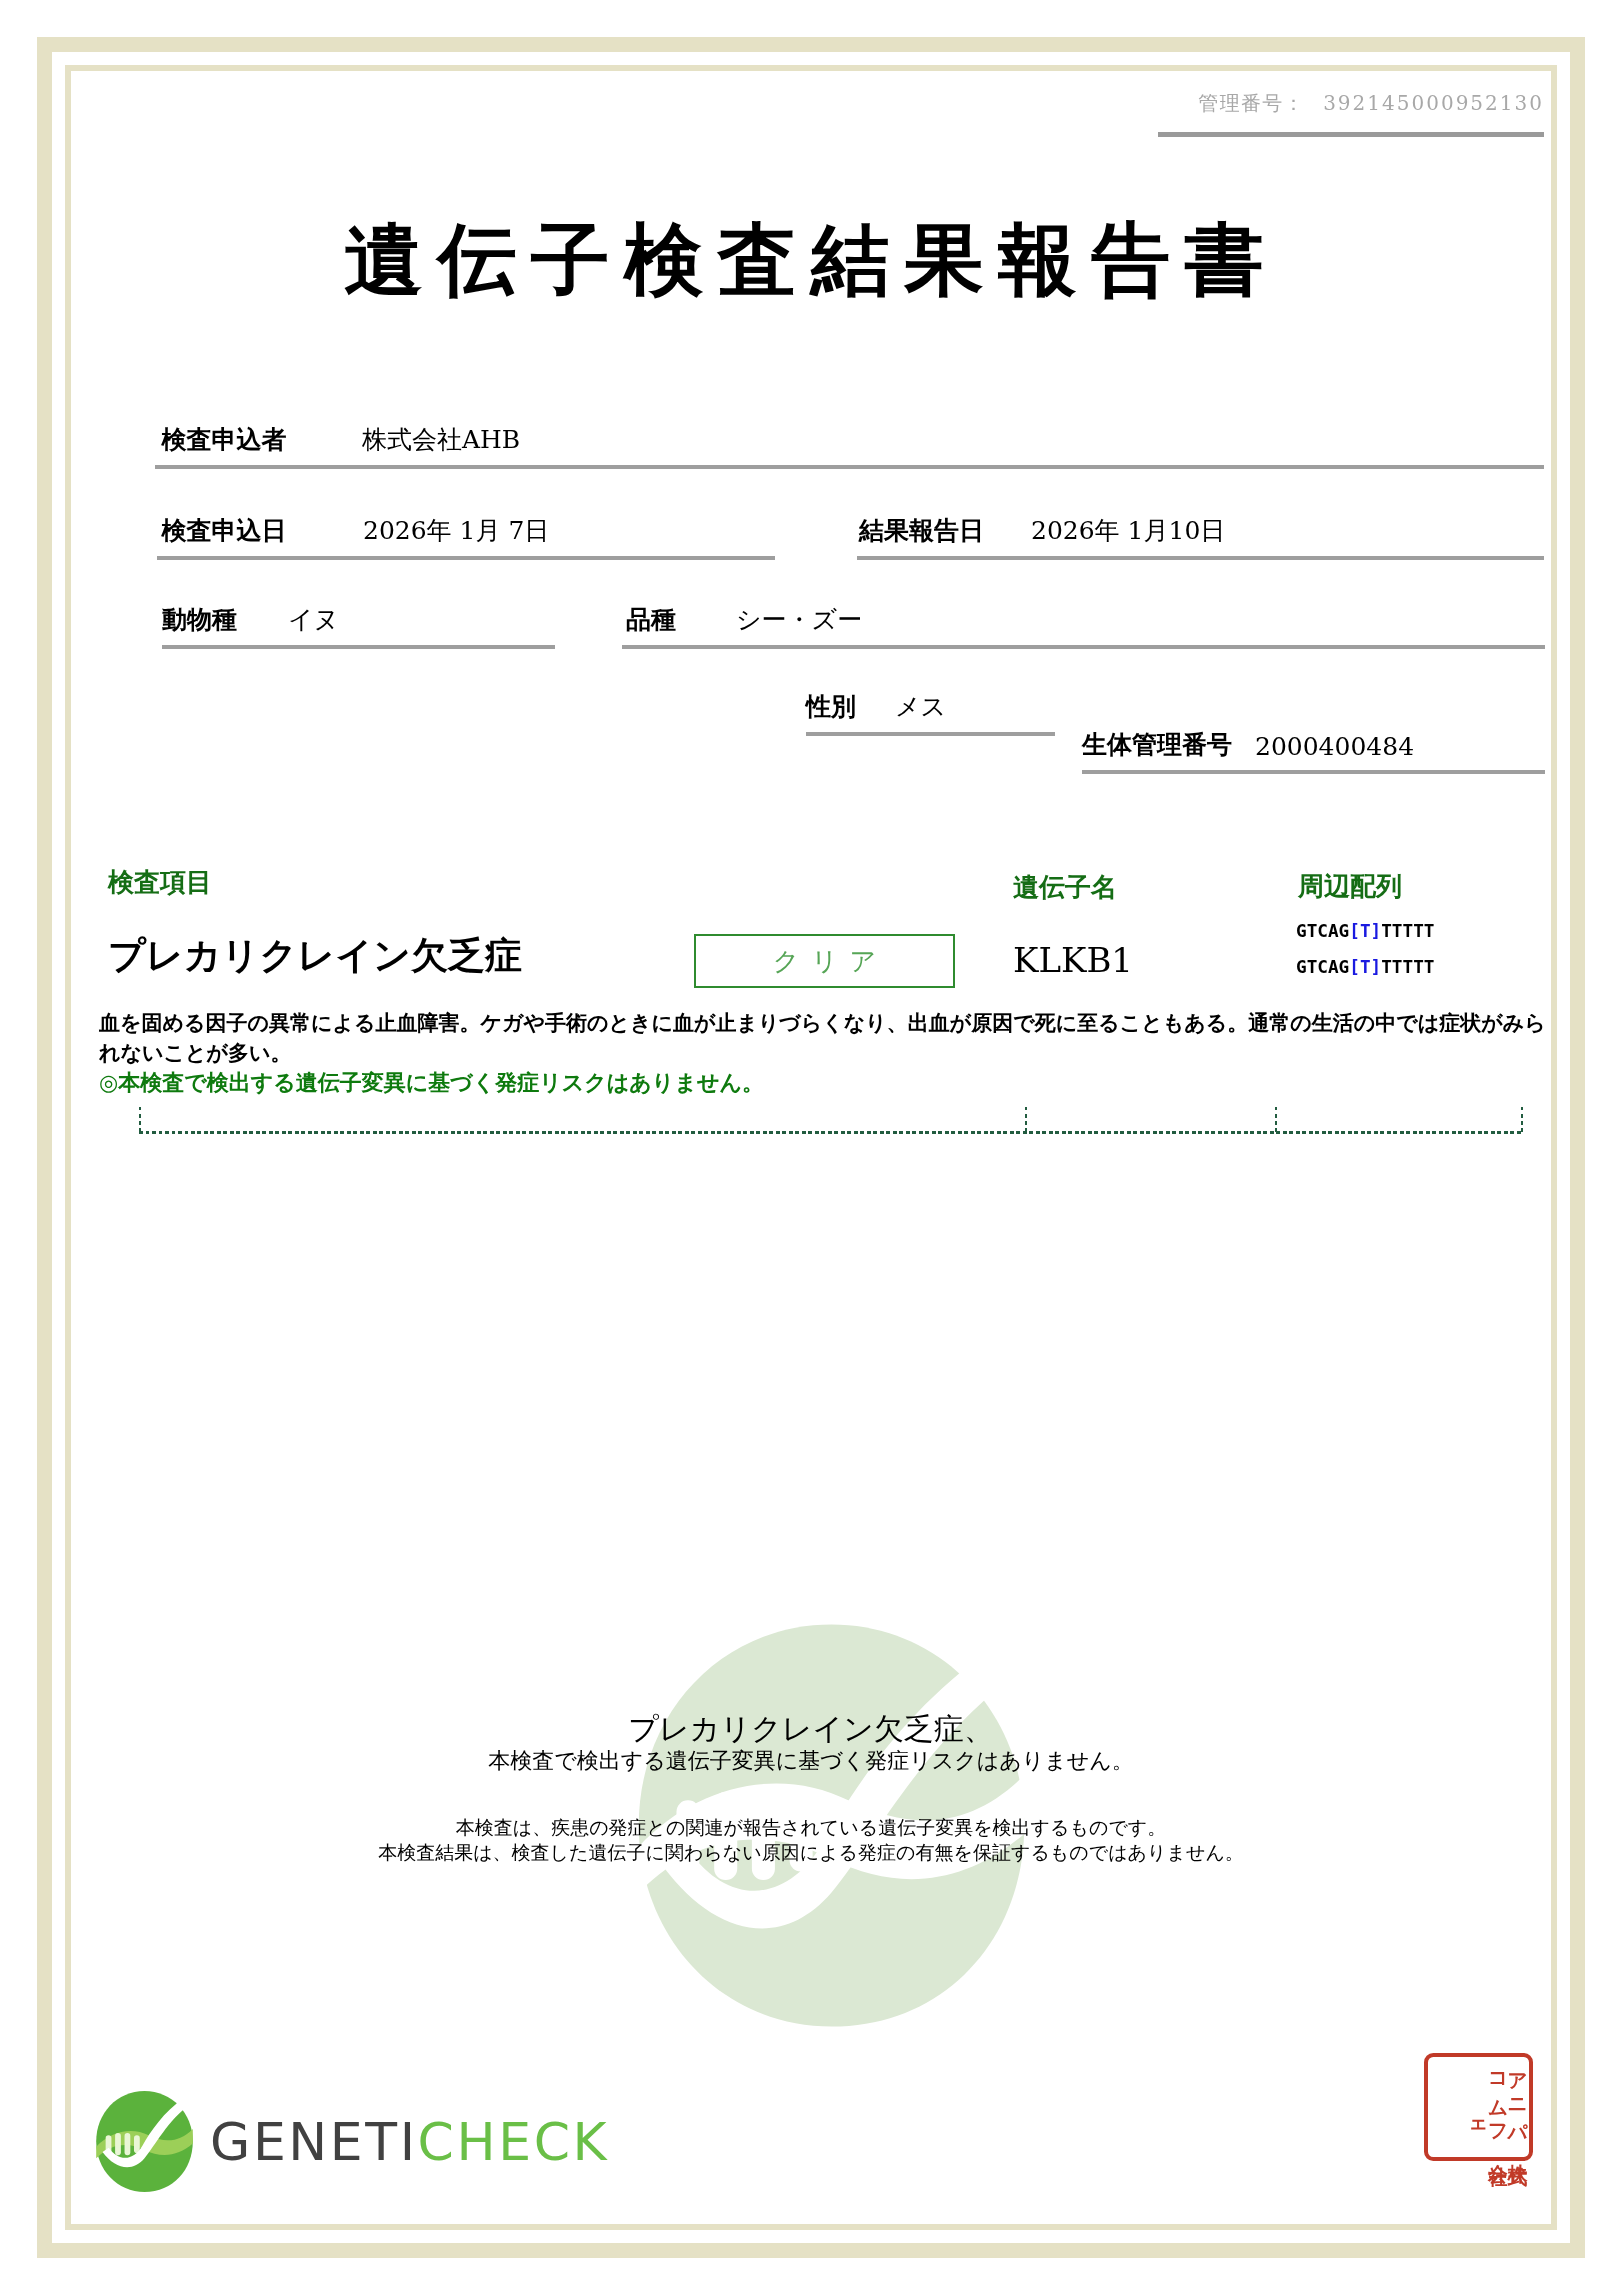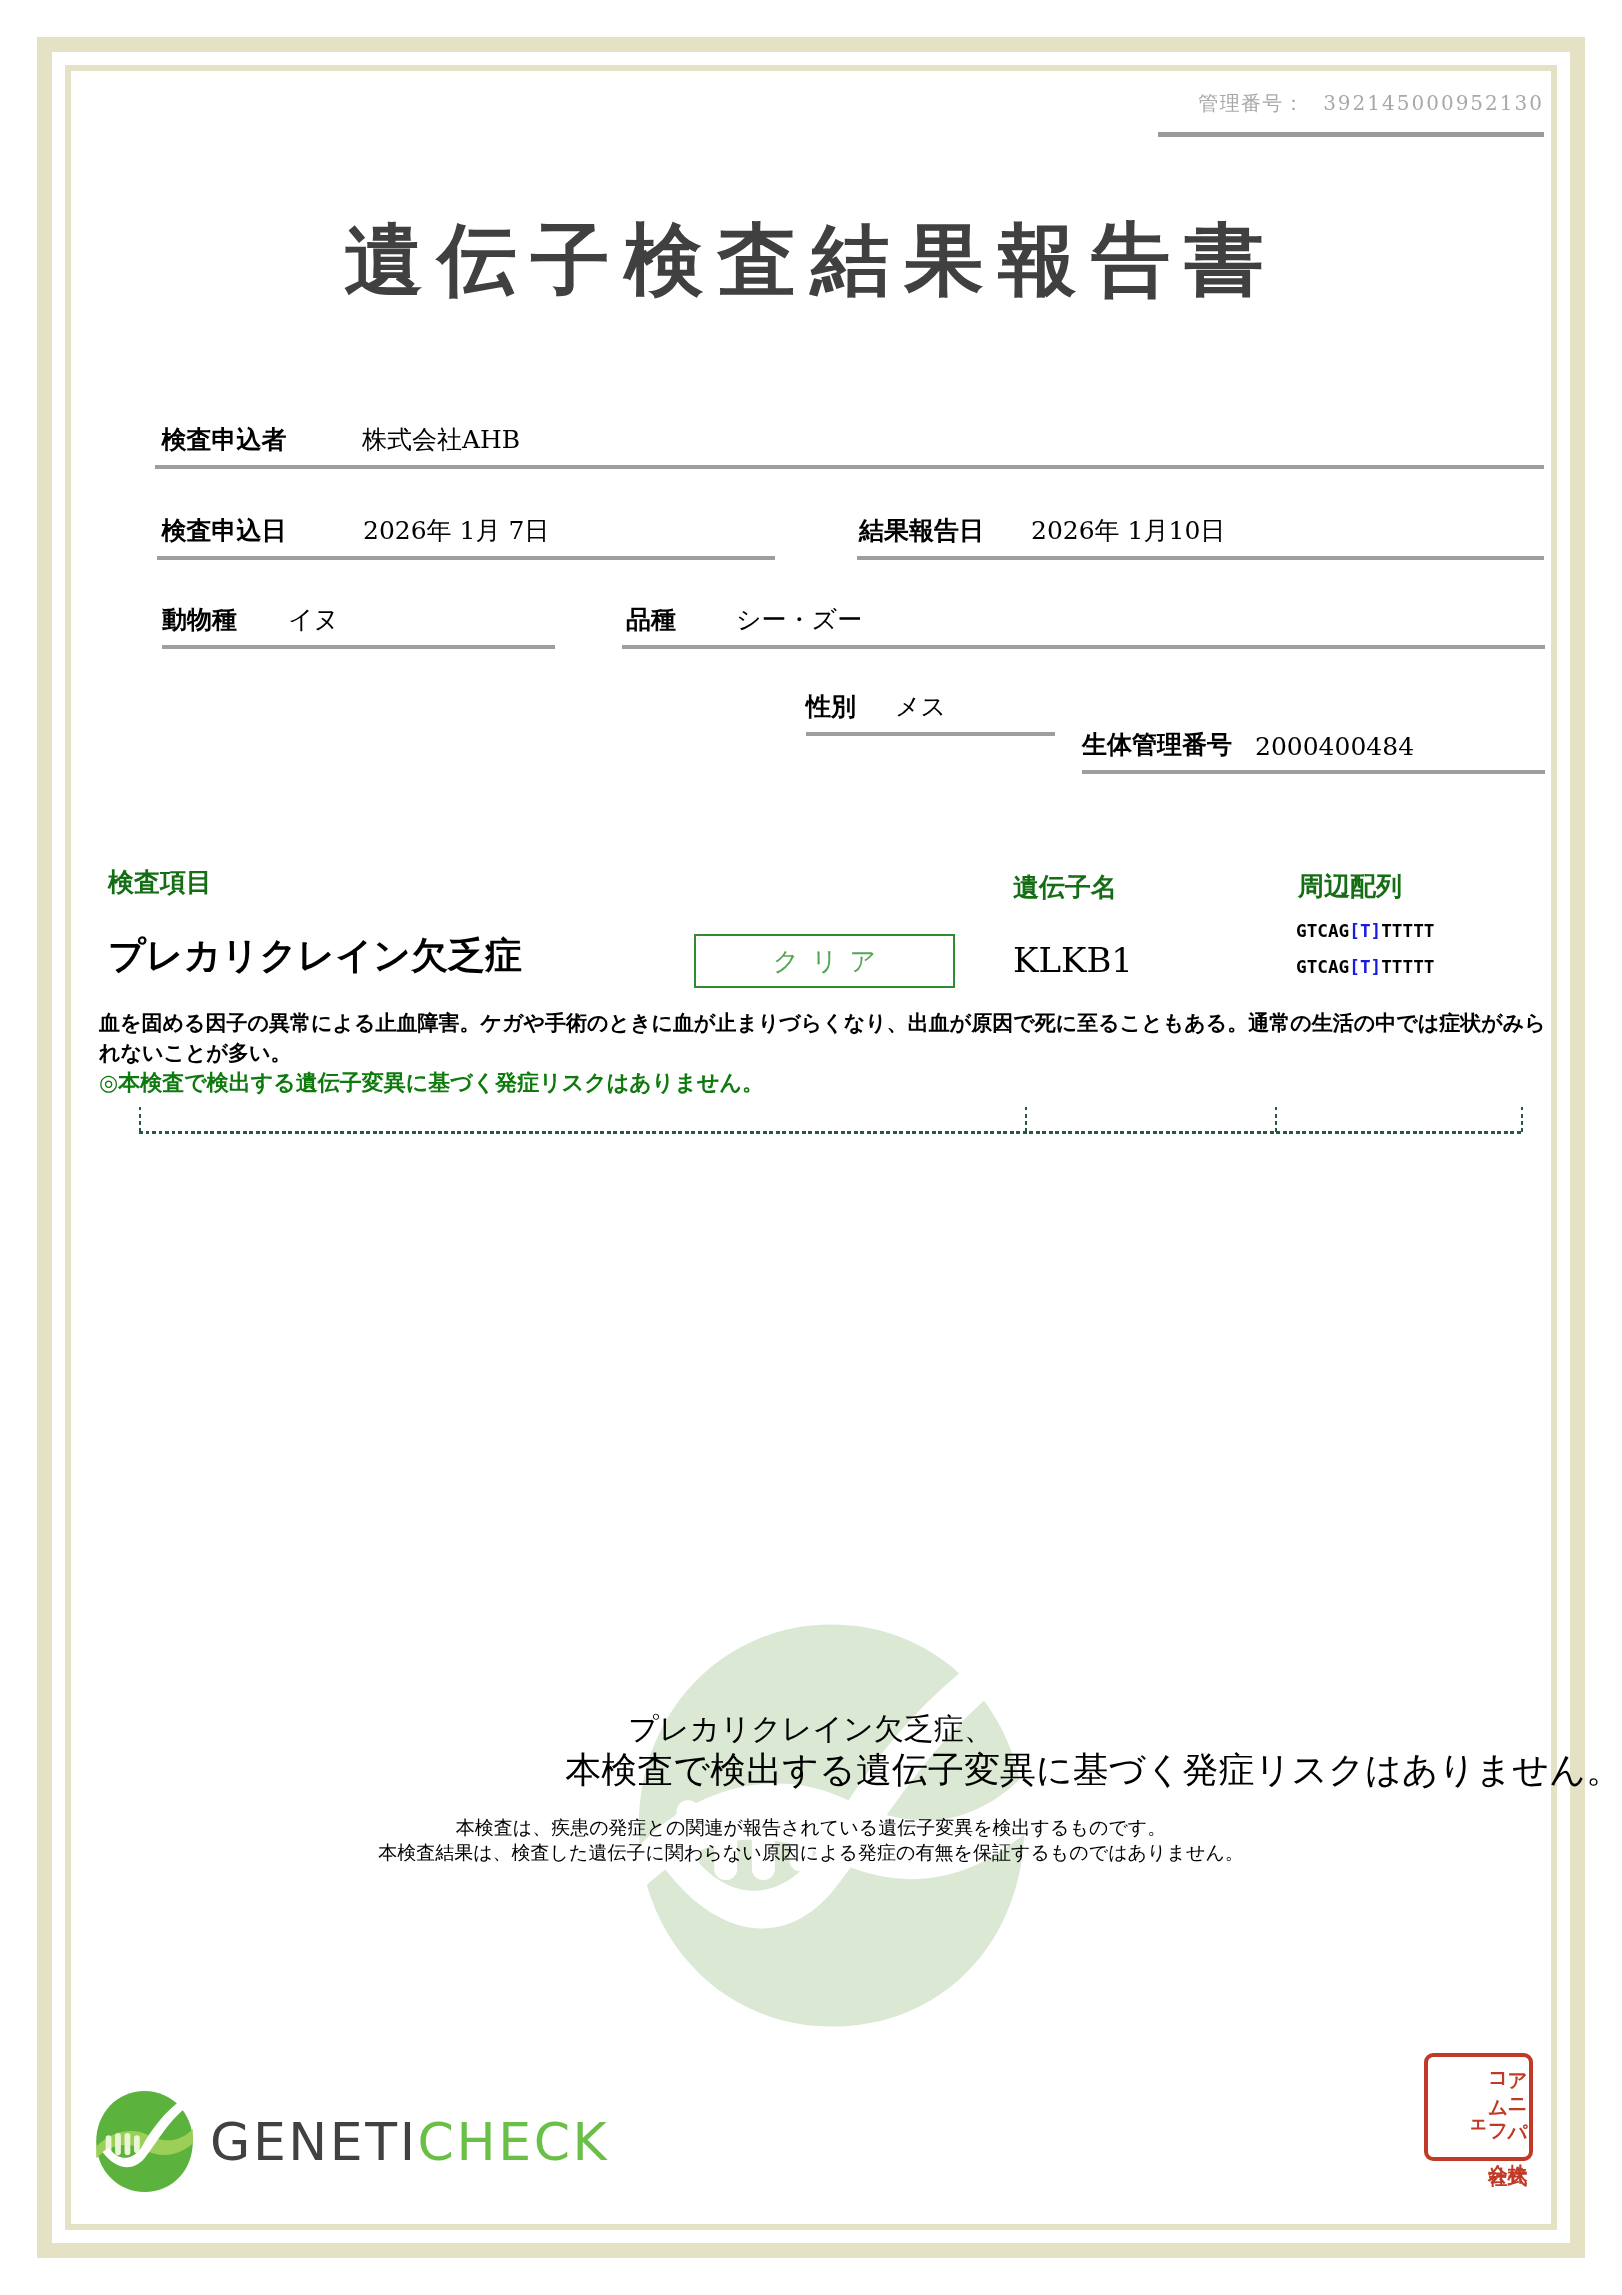--- a/index.html
+++ b/index.html
@@ -17,21 +17,21 @@
     --c-body:#dbe8d3;--c-band:#ffffff;--c-rung:#ffffff;--c-check:#ffffff;}
   .content{position:absolute;inset:0;z-index:1;}
 
   
   .mgmt{position:absolute;top:90px;right:78px;color:#a8a8a8;font-size:20px;letter-spacing:1.3px;white-space:nowrap;}
   .mgmt .mgmt-num{margin-left:18.3px;letter-spacing:2px;}
   .mgmt-line{position:absolute;left:1158px;top:132px;width:386px;height:5.2px;background:#9a9a9a;}
 
   
   .title{position:absolute;left:0;top:208px;width:1622px;margin:0;text-align:center;
-    font-size:79px;font-weight:bold;color:#404040;letter-spacing:14.4px;white-space:nowrap;}
+    font-size:79px;font-weight:bold;color:#000000;letter-spacing:14.4px;white-space:nowrap;}
 
   
   .field{position:absolute;height:46px;border-bottom:4.6px solid #9e9e9e;}
   .flabel{position:absolute;bottom:9.2px;font-size:25px;font-weight:bold;color:#000;white-space:nowrap;}
   .fvalue{position:absolute;bottom:9.2px;font-size:25px;color:#000;white-space:nowrap;}
 
   
   .sec-label{position:absolute;font-size:26px;font-weight:bold;color:#156d15;white-space:nowrap;}
   .disease{position:absolute;font-size:37px;font-weight:bold;color:#000;white-space:nowrap;}
   .status-box{position:absolute;left:694px;top:934px;width:257px;height:50px;border:2.6px solid #2f8b2f;
@@ -48,21 +48,21 @@
   
   .vstub{position:absolute;top:1107px;width:2px;height:25px;
     background:repeating-linear-gradient(0deg,#225c40 0 3.9px,transparent 3.9px 7.2px);}
   .hstub{position:absolute;left:139px;top:1131px;width:1383px;height:2.6px;
     background:repeating-linear-gradient(90deg,#225c40 0 3.9px,transparent 3.9px 6.5px);}
 
   
   .summary1,.summary2,.note1,.note2{position:absolute;left:0;width:1622px;text-align:center;
     font-family:"DejaVu Sans","Liberation Sans",sans-serif;color:#000;white-space:nowrap;}
   .summary1{top:1709px;font-size:30px;}
-  .summary2{top:1746px;font-size:36px;text-align:right;}
+  .summary2{top:1746px;font-size:22px;}
   .note1{top:1815px;font-size:19px;}
   .note2{top:1840px;font-size:19px;}
 
   
   .footer-logo{position:absolute;left:92px;top:2089px;display:flex;align-items:center;gap:13px;}
   .footer-logo-mark{width:105px;height:105px;
     --c-body:#5bb23c;--c-band:#9ccf58;--c-rung:#e9f6d6;--c-check:#ffffff;}
   .logo-text{font-family:"DejaVu Sans","Liberation Sans",sans-serif;font-size:52px;font-weight:400;
     letter-spacing:2.6px;white-space:nowrap;}
   .lt-dark{color:#414141;}

